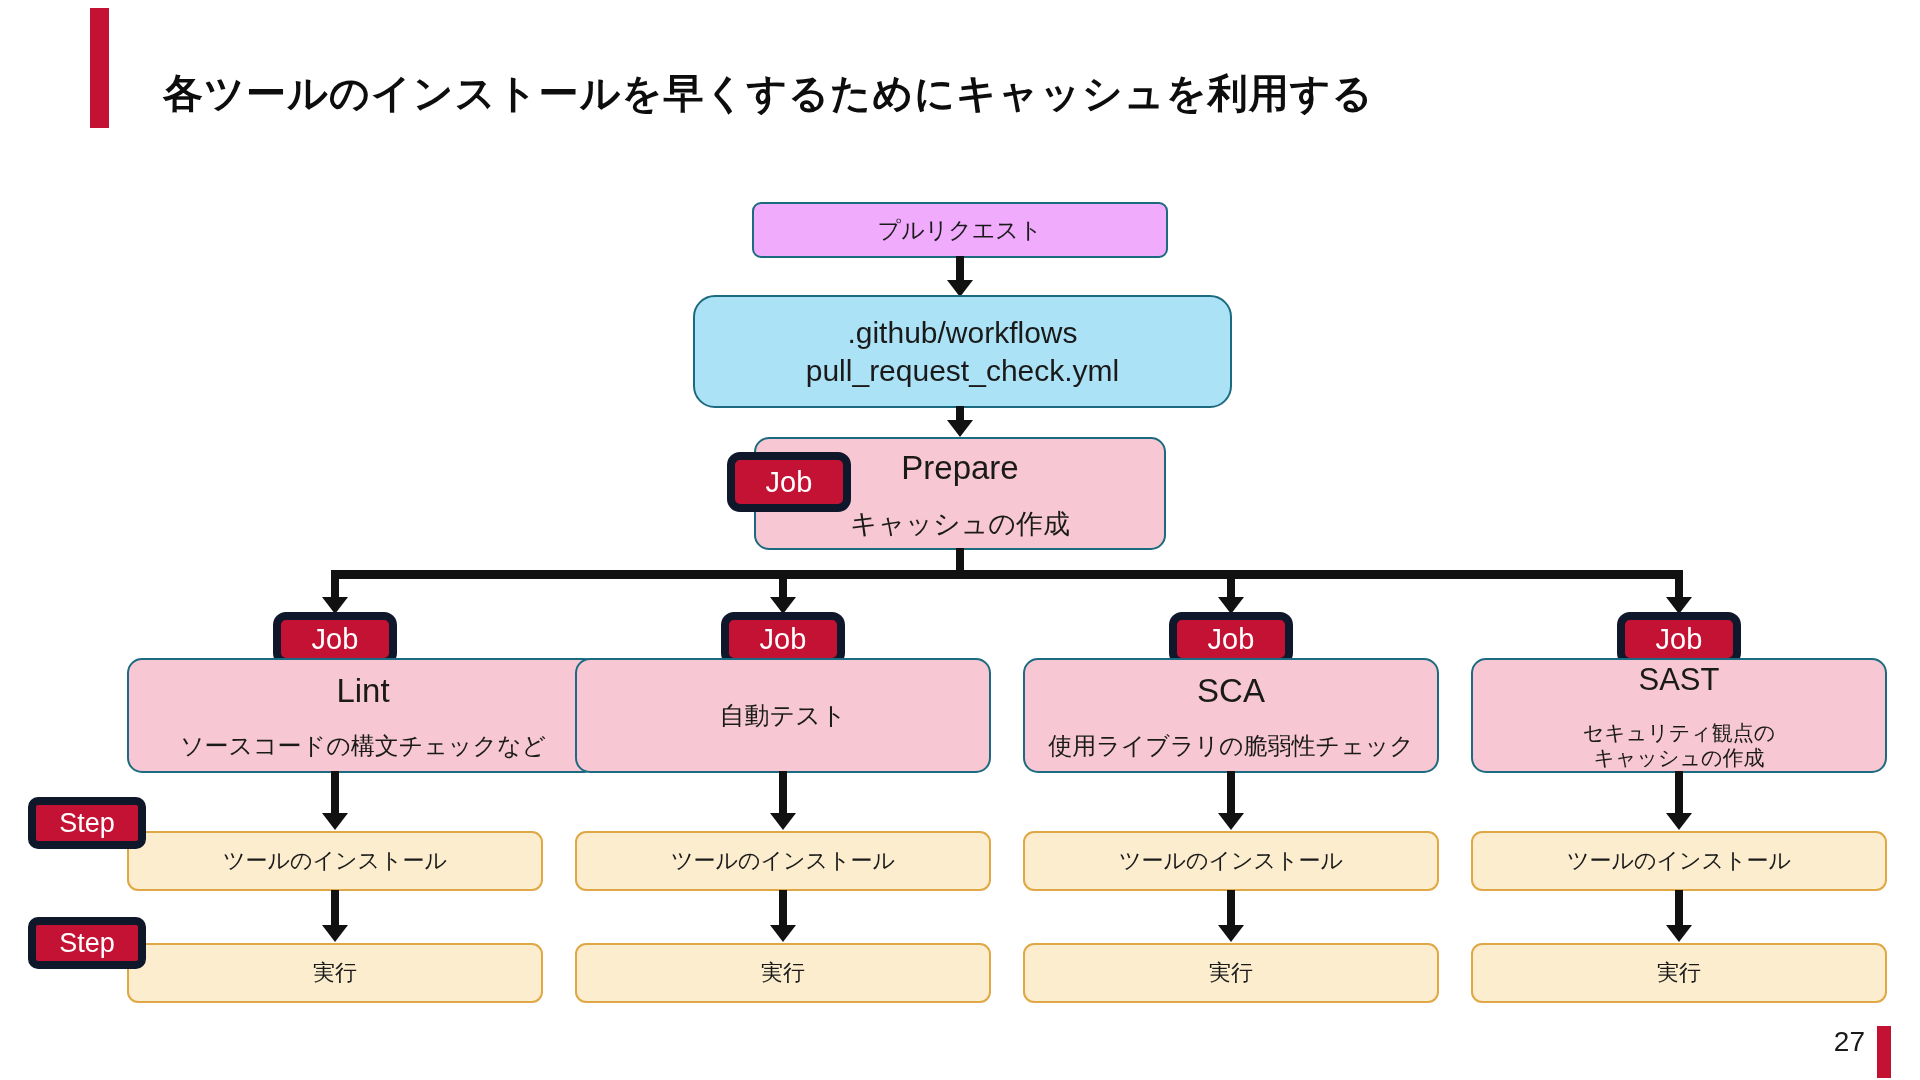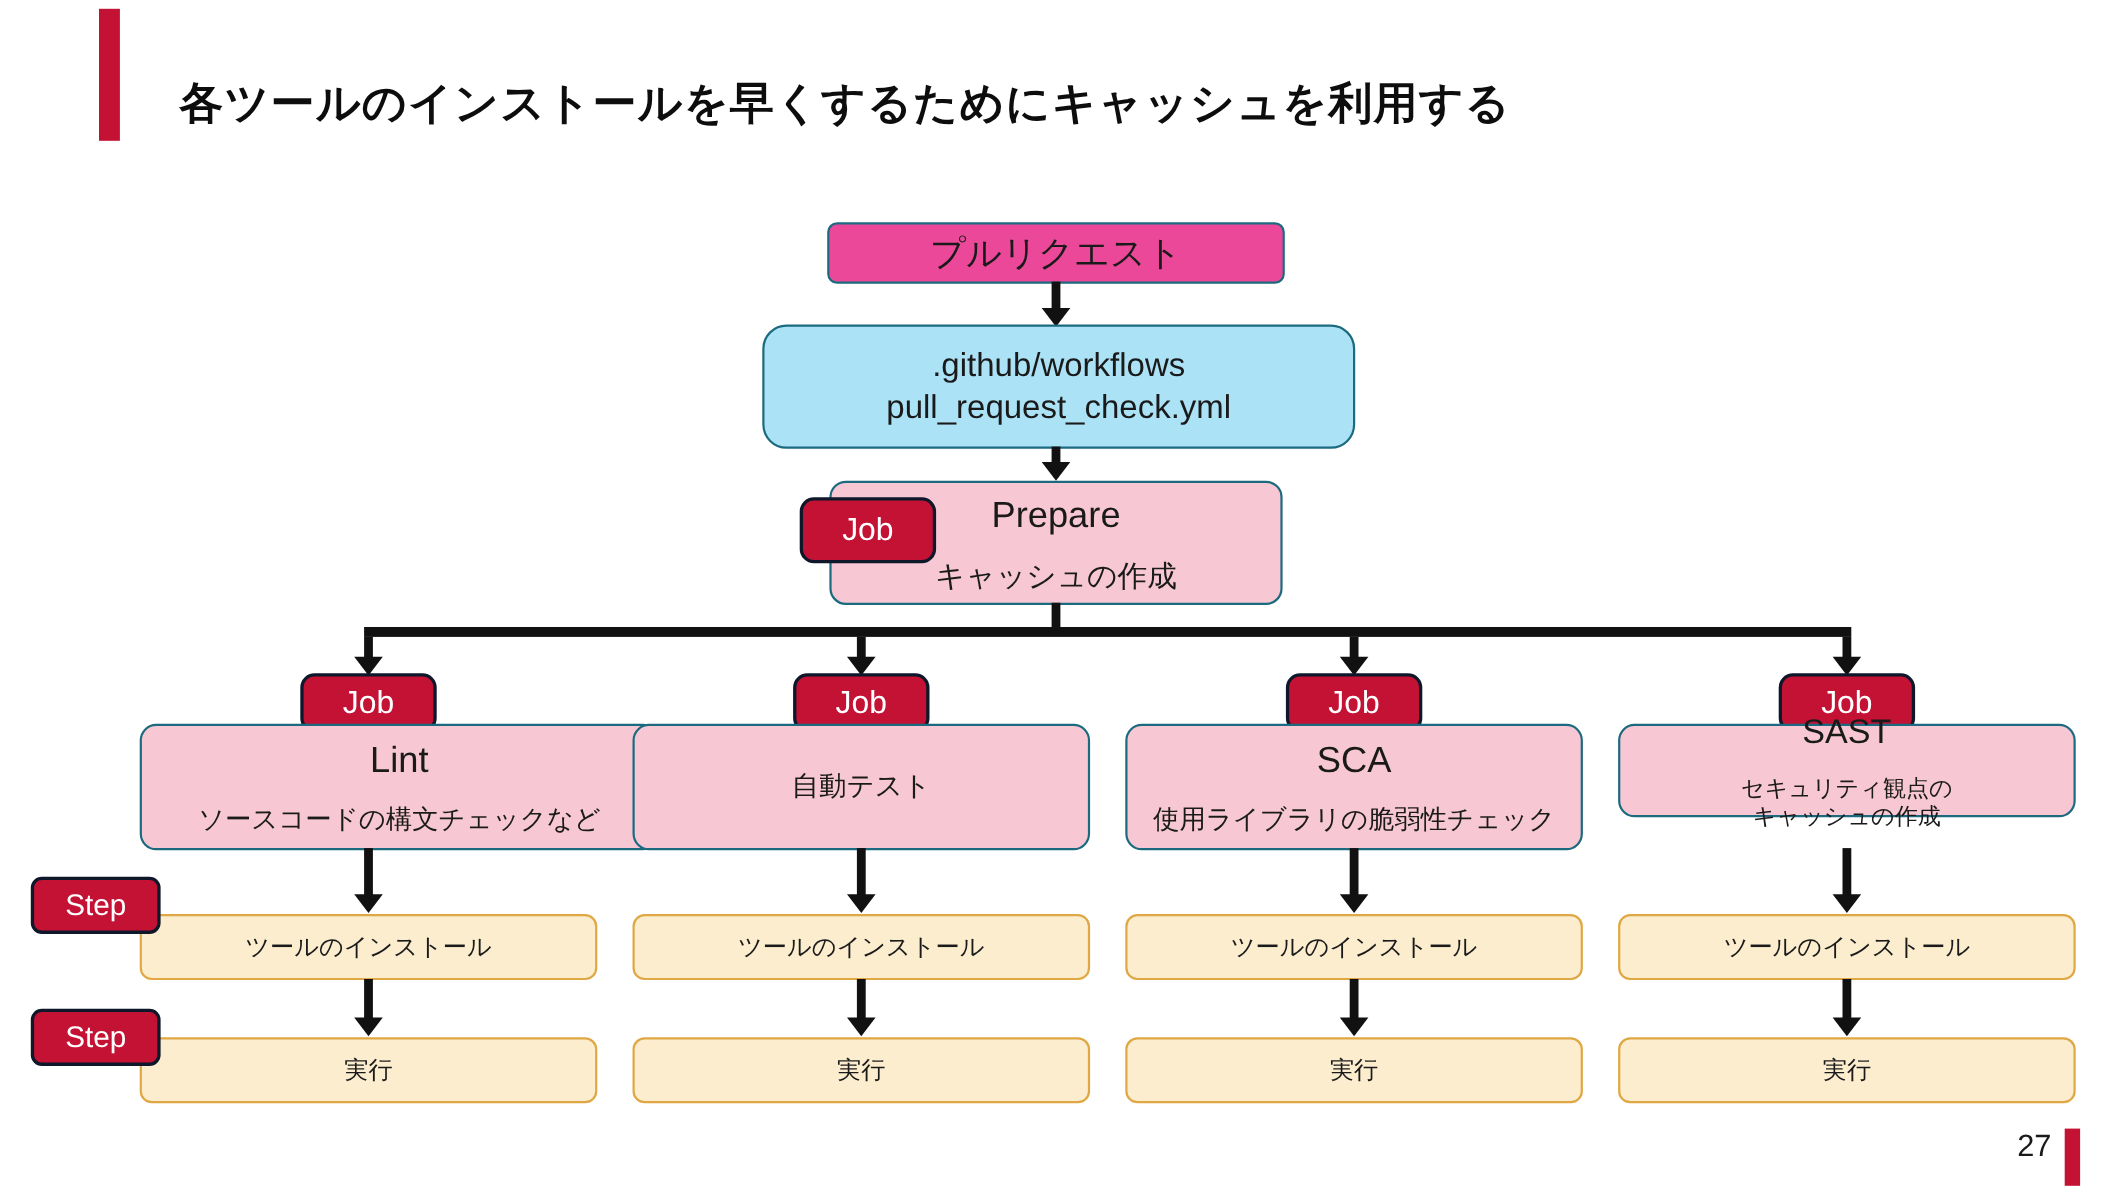--- a/index.html
+++ b/index.html
@@ -18,22 +18,22 @@
     white-space:nowrap;
   }
   
   .box {
     position:absolute; display:flex; flex-direction:column;
     align-items:center; justify-content:center; text-align:center;
     line-height:1.25;
   }
   .trigger {
     left:752px; top:202px; width:416px; height:56px;
-    background:#ec4899; border:2.5px solid #1c6a80; border-radius:9px;
-    font-size:32px;
+    background:#f0abfc; border:2.5px solid #1c6a80; border-radius:9px;
+    font-size:23px;
   }
   .workflow {
     left:693px; top:295px; width:539px; height:113px;
     background:#abe2f6; border:2.5px solid #1c6a80; border-radius:22px;
     font-size:30px; line-height:38px;
   }
   .jobbox {
     background:#f7c8d3; border:2.5px solid #1c6a80; border-radius:15px;
   }
   .prepare { left:754px; top:437px; width:412px; height:113px; }
@@ -41,21 +41,21 @@
   .job-sub { font-size:24px; white-space:pre-line; line-height:1.2; margin-top:20px; }
   .job-sub.small { font-size:21px; }
   .prepare .job-title { font-size:33px; }
   .prepare .job-sub { font-size:27px; }
   .stepbox {
     background:#fbedce; border:2.5px solid #e0a844; border-radius:11px;
     font-size:22px;
   }
   .badge {
     position:absolute; display:flex; align-items:center; justify-content:center;
-    background:#c41235; border:3px solid #0f172a; border-radius:13px;
+    background:#c41235; border:8px solid #0f172a; border-radius:13px;
     color:#ffffff; font-size:29px;
   }
   
   .shaft { position:absolute; background:#111111; }
   .ahead {
     position:absolute; width:0; height:0;
     border-left:13px solid transparent; border-right:13px solid transparent;
     border-top:17px solid #111111;
   }
   .hbar { position:absolute; background:#111111; }
@@ -147,21 +147,21 @@
   </div>
   <div class="shaft" style="left:1227px;top:890px;width:8px;height:37px;"></div>
   <div class="ahead" style="left:1218px;top:925px;"></div>
   <div class="box stepbox" style="left:1023px;top:943px;width:416px;height:60px;">
     <span>実行</span>
   </div>
 
   <div class="shaft" style="left:1675px;top:579px;width:8px;height:20px;"></div>
   <div class="ahead" style="left:1666px;top:597px;"></div>
   <div class="badge" style="left:1617px;top:612px;width:124px;height:54px;">Job</div>
-  <div class="box jobbox" style="left:1471px;top:658px;width:416px;height:85px;">
+  <div class="box jobbox" style="left:1471px;top:658px;width:416px;height:115px;">
     <div class="job-title" style="font-size:31px;">SAST</div>
     <div class="job-sub small">セキュリティ観点の
 キャッシュの作成</div>
   </div>
   <div class="shaft" style="left:1675px;top:771px;width:8px;height:44px;"></div>
   <div class="ahead" style="left:1666px;top:813px;"></div>
   <div class="box stepbox" style="left:1471px;top:831px;width:416px;height:60px;">
     <span>ツールのインストール</span>
   </div>
   <div class="shaft" style="left:1675px;top:890px;width:8px;height:37px;"></div>

